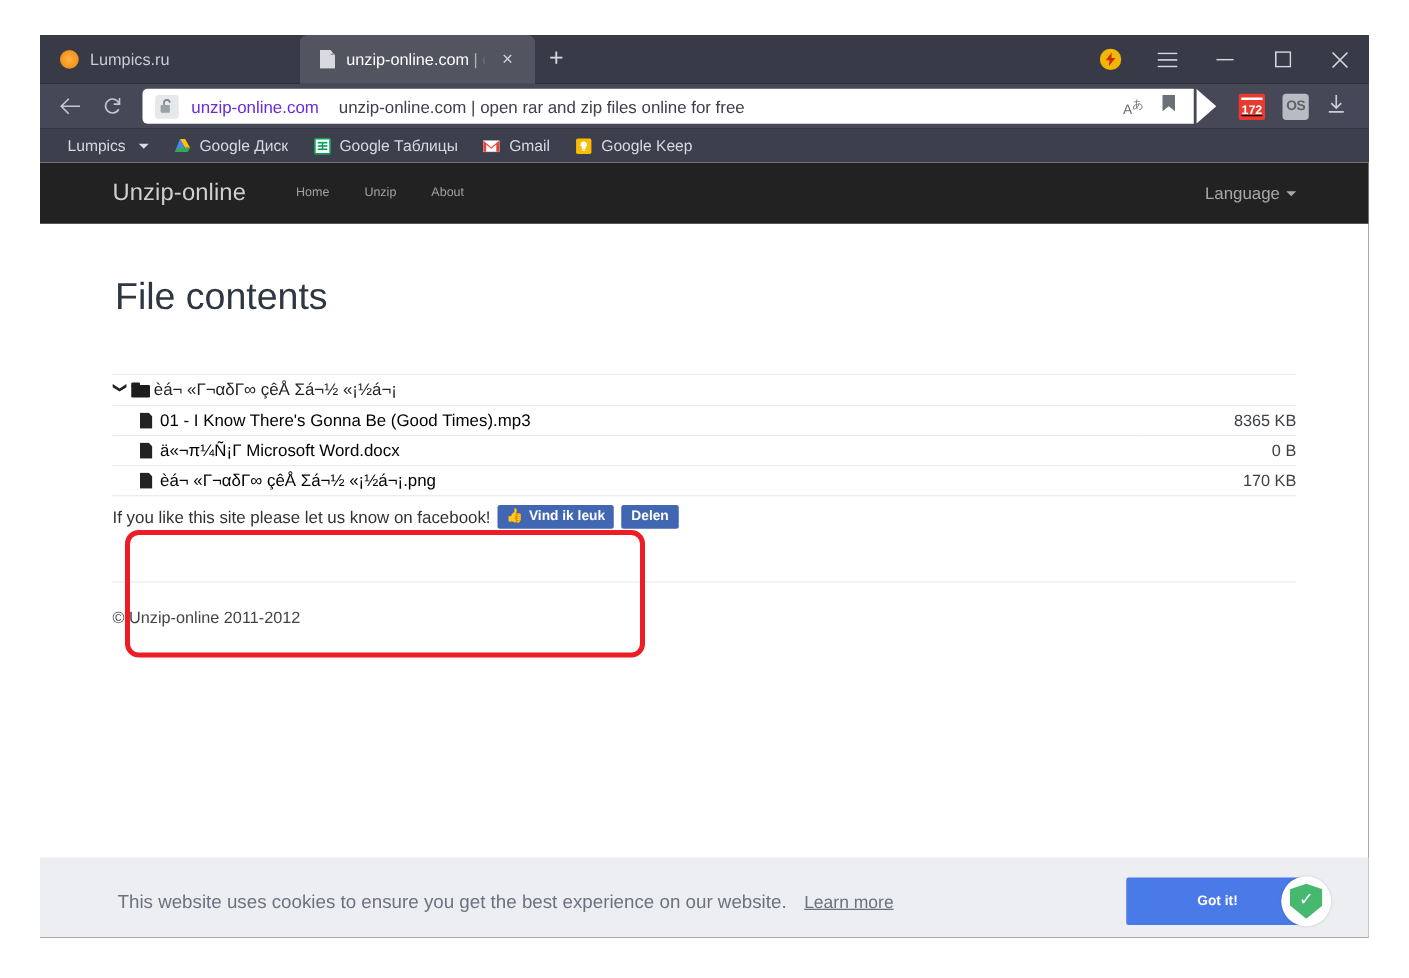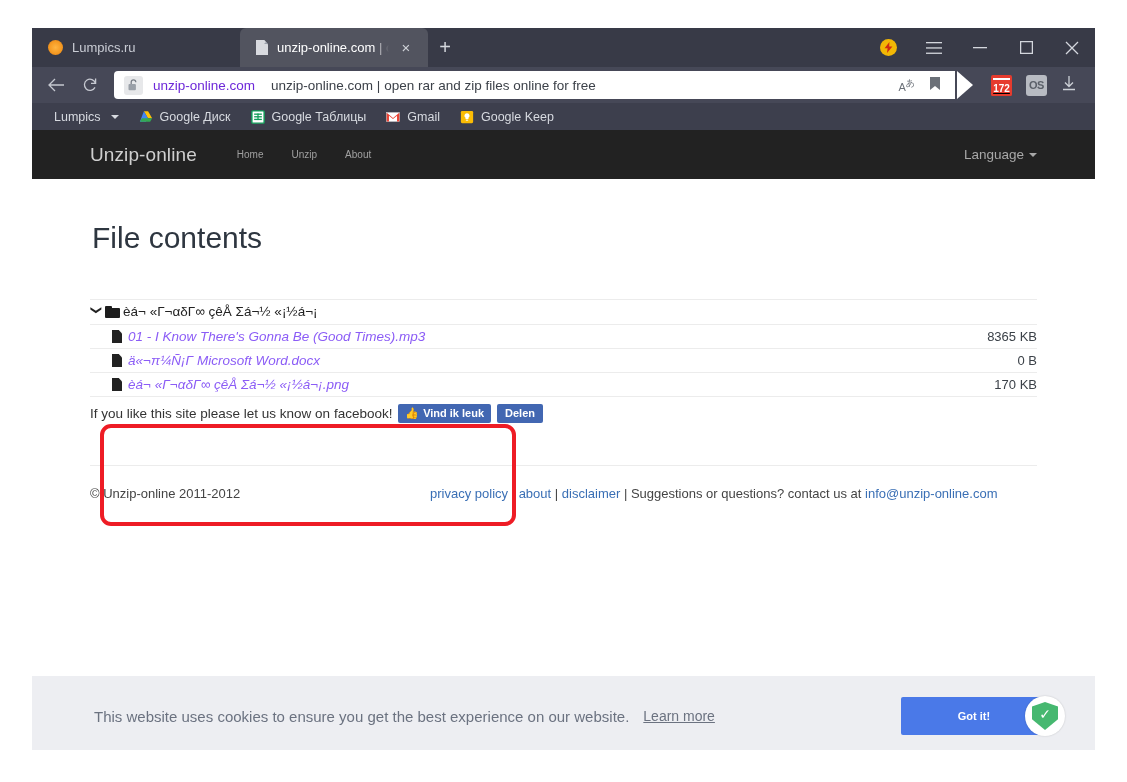--- a/index.html
+++ b/index.html
@@ -243,21 +243,21 @@
     margin: 42px 0 0 2px;
   }
   .hr { height: 1px; background: #ececec; margin-top: 44px; }
 
   .file-table { width: 100%; border-collapse: collapse; font-size: 13.5px; }
   .file-table tr { height: 24px; }
   .file-table td { border-bottom: 1px solid #ececec; padding: 3px 0; vertical-align: middle; }
   .file-table td.size { text-align: right; color: #3b4148; font-size: 13px; white-space: nowrap; }
   .row-folder td { border-bottom: 1px solid #ececec; }
   .name-cell { color: #3a6fb5; white-space: nowrap; }
-  .name-cell a { color: #8b5cf6; text-decoration: none; font-style: italic; }
+  .name-cell a { color: #000000; text-decoration: none; }
   .folder-name { color: #222; padding-left: 2px; }
   .indent { display: inline-block; width: 22px; }
   .chev {
     display:inline-block; width: 12px; color:#222; font-size: 11px; margin-right: 3px;
     transform: translateY(-1px);
   }
   .folder-ico { display:inline-block; width:15px; height:12px; position:relative; transform: translateY(2px); margin-right:1px; }
   .folder-ico::before{
     content:""; position:absolute; left:0; top:0; width:7px; height:3px; background:#1d1d1d; border-radius:1px 1px 0 0;
   }
@@ -304,21 +304,21 @@
     border: 4px solid #ee1c25;
     border-radius: 11px;
     pointer-events: none;
     z-index: 5;
   }
 
   
   .cookie-banner {
     position: absolute;
     left: 0; right: 0; bottom: 0;
-    height: 74px;
+    height: 64px;
     background: #edeef2;
     display: flex; align-items: center;
     padding: 6px 30px 0 62px;
   }
   .cookie-text { font-size: 15px; color: #6b7280; }
   .cookie-learn {
     font-size: 14px; color: #6b7280; text-decoration: underline; margin-left: 14px;
   }
   .cookie-btn {
     margin-left: auto;
@@ -546,21 +546,20 @@
             <span class="thumb">👍</span>
             <span>Vind ik leuk</span>
           </span>
           <span class="fb-share">Delen</span>
         </div>
 
         <div class="footer-hr"></div>
 
         <div class="footer">
           <span class="copyright">© Unzip-online 2011-2012</span>
-          <span class="footer-links"><a href="#">privacy policy</a><span> | </span><a href="#">about</a><span> | </span><a href="#">disclaimer</a><span> | Suggestions or questions? contact us at </span><a href="#">info@unzip-online.com</a></span>
         </div>
       </div>
 
       <div class="redbox"></div>
 
       <div class="cookie-banner">
         <span class="cookie-text">This website uses cookies to ensure you get the best experience on our website.</span>
         <a class="cookie-learn" href="#">Learn more</a>
         <span class="cookie-btn">Got it!</span>
         <span class="shield">

